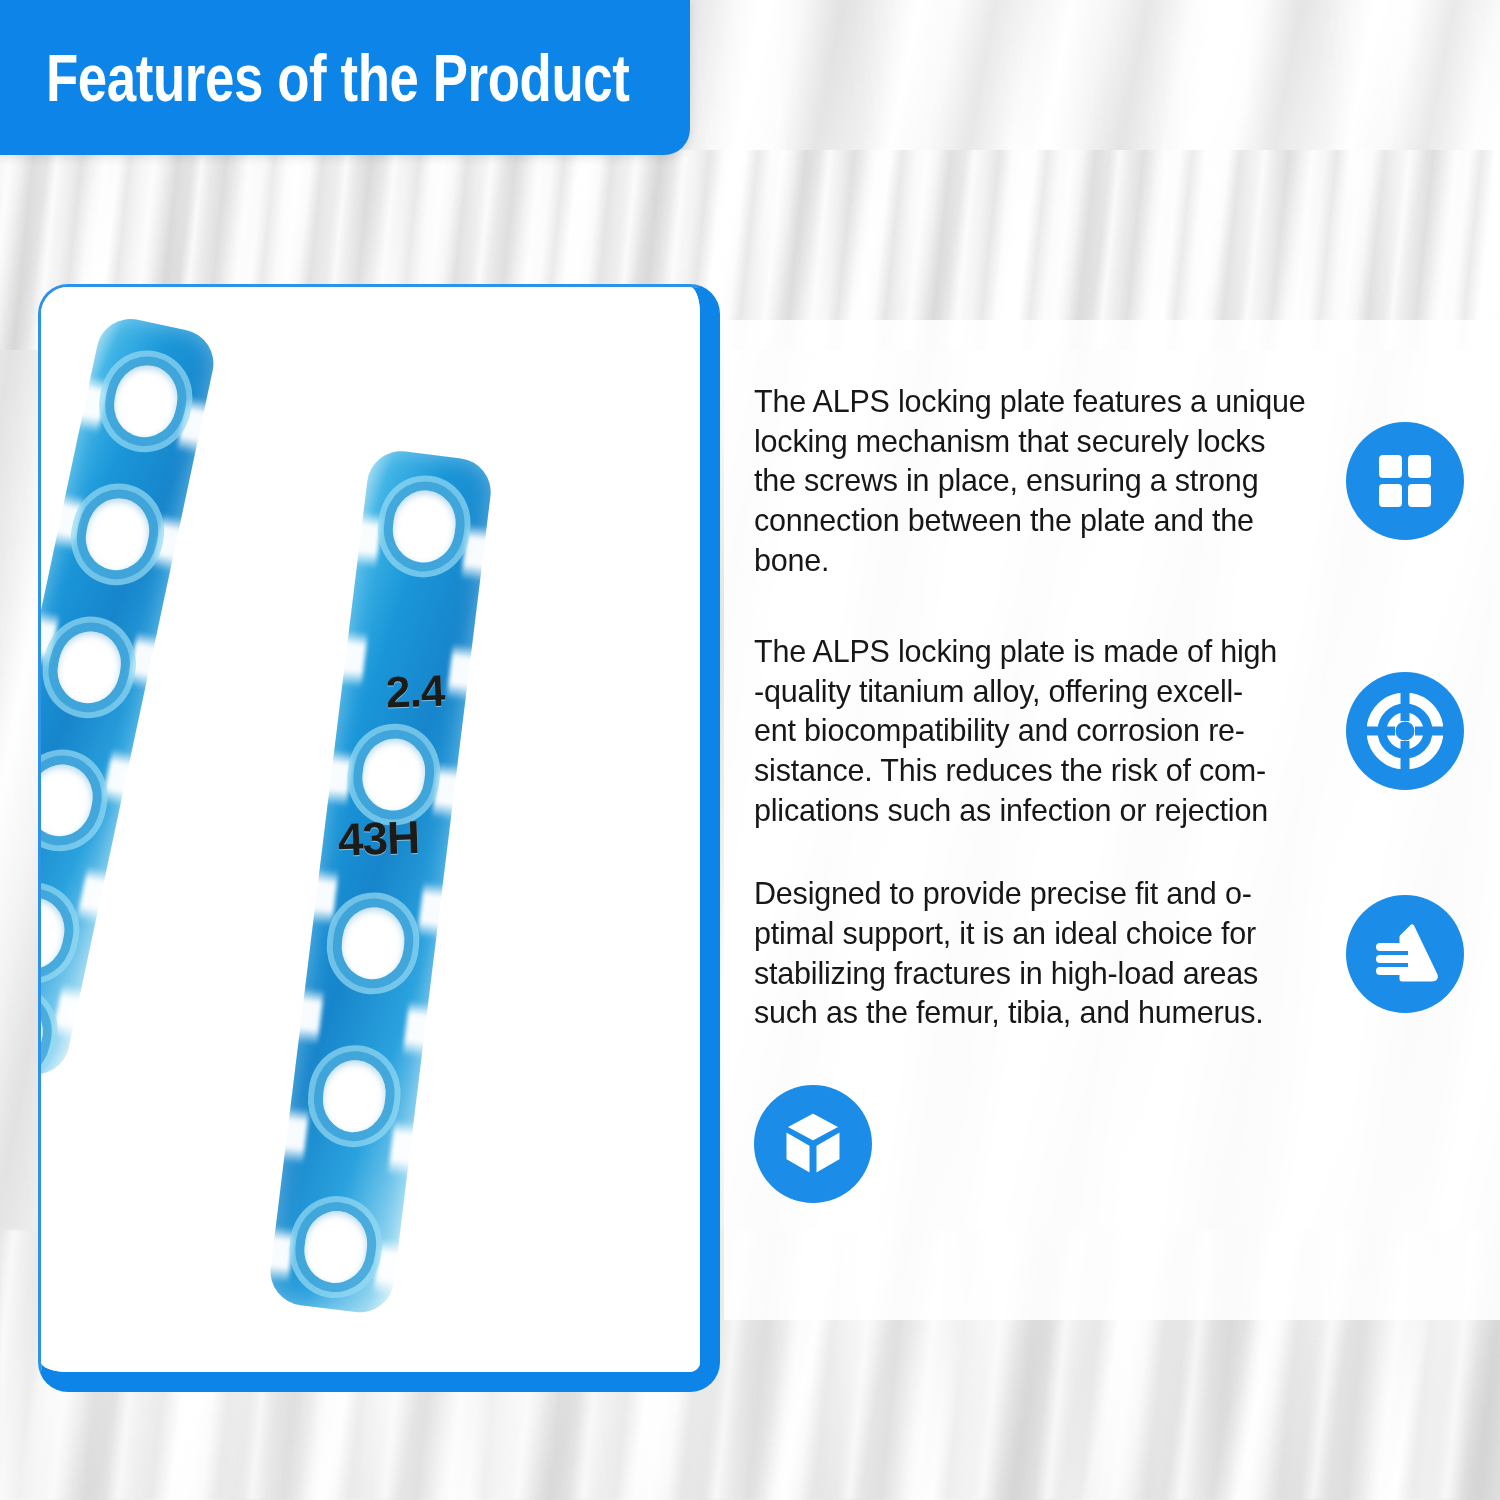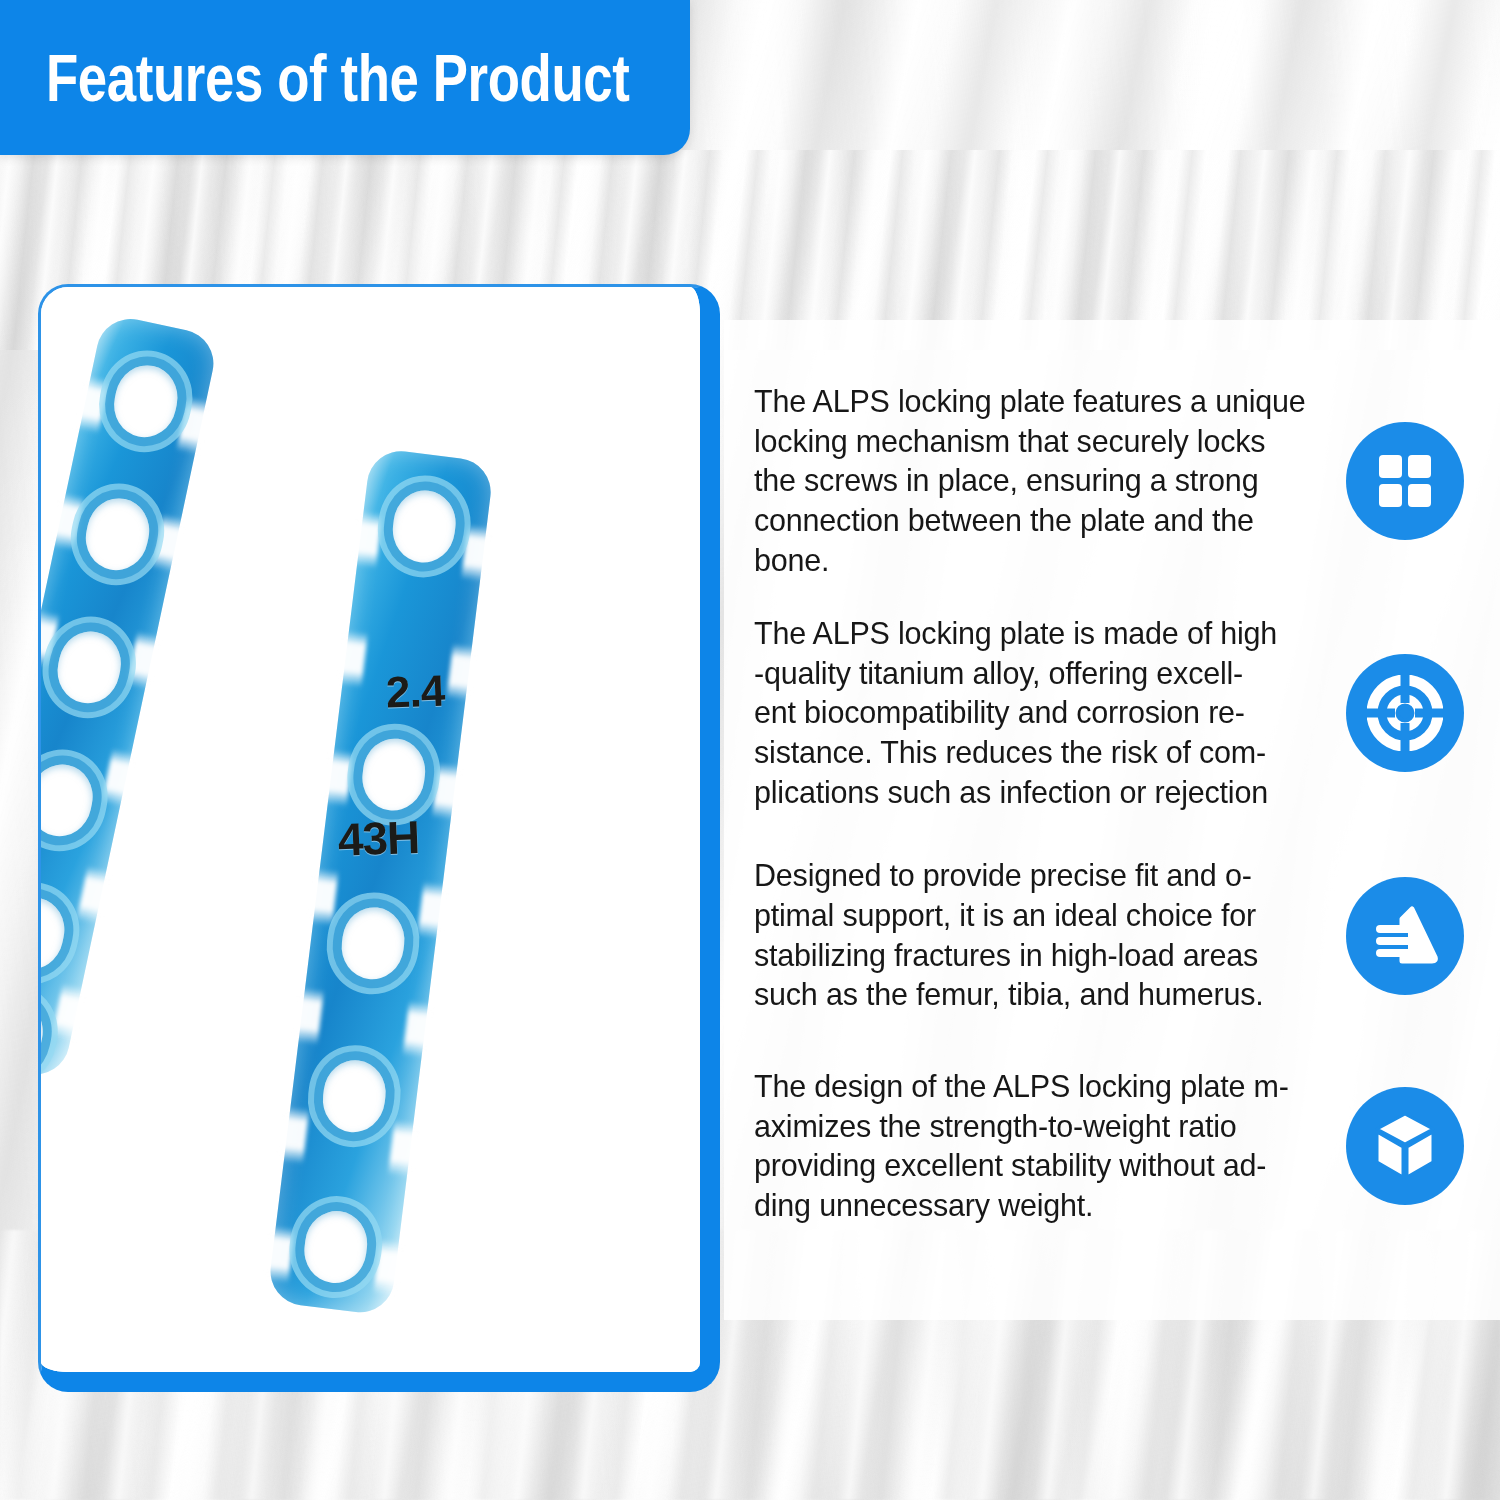--- a/index.html
+++ b/index.html
@@ -238,21 +238,21 @@
   .feature-icon {
     flex:0 0 auto;
     width:118px; height:118px;
     border-radius:50%;
     background:#1b8ce8;
     display:flex; align-items:center; justify-content:center;
   }
   .feature-icon svg { display:block; }
 
   
-  #row-1 { margin-top:30px;  margin-bottom:34px; }
+  #row-1 { margin-top:30px;  margin-bottom:52px; }
   #row-2 { margin-bottom:44px;justify-content:flex-end; }
   #row-3 { margin-bottom:52px;align-items:center; }
   #row-4 { margin-bottom:0; }
 </style>
 </head>
 <body>
 
 <div id="canvas">
 
   <div class="bg-base"></div>
@@ -357,24 +357,20 @@
           <rect x="4" y="32" width="32" height="8" rx="4" fill="#ffffff"></rect>
           <rect x="4" y="44" width="32" height="8" rx="4" fill="#ffffff"></rect>
 
           <rect x="4" y="28" width="32" height="4" fill="#1b8ce8"></rect>
           <rect x="4" y="40" width="32" height="4" fill="#1b8ce8"></rect>
         </svg>
       </div>
     </div>
 
     <div class="feature-row" id="row-4">
-      <div class="feature-text">The design of the ALPS locking plate m-
-aximizes the strength-to-weight ratio
-providing excellent stability without ad-
-ding unnecessary weight.</div>
       <div class="feature-icon">
         <svg width="64" height="70" viewBox="0 0 64 70" aria-hidden="true">
 
           <path d="M32 3 L60 18 L32 33 L4 18 Z" fill="#ffffff" stroke="#1b8ce8" stroke-width="3" stroke-linejoin="round"></path>
 
           <path d="M4 21 L30 36 L30 66 L4 51 Z" fill="#ffffff" stroke="#1b8ce8" stroke-width="3" stroke-linejoin="round"></path>
 
           <path d="M60 21 L34 36 L34 66 L60 51 Z" fill="#ffffff" stroke="#1b8ce8" stroke-width="3" stroke-linejoin="round"></path>
         </svg>
       </div>

